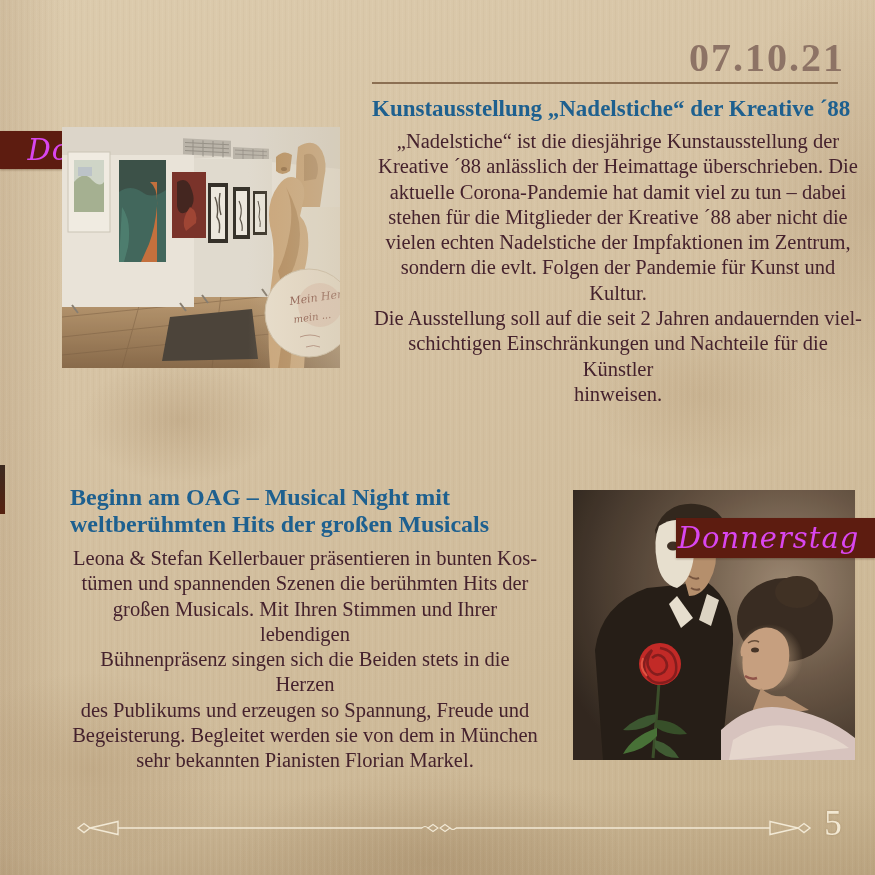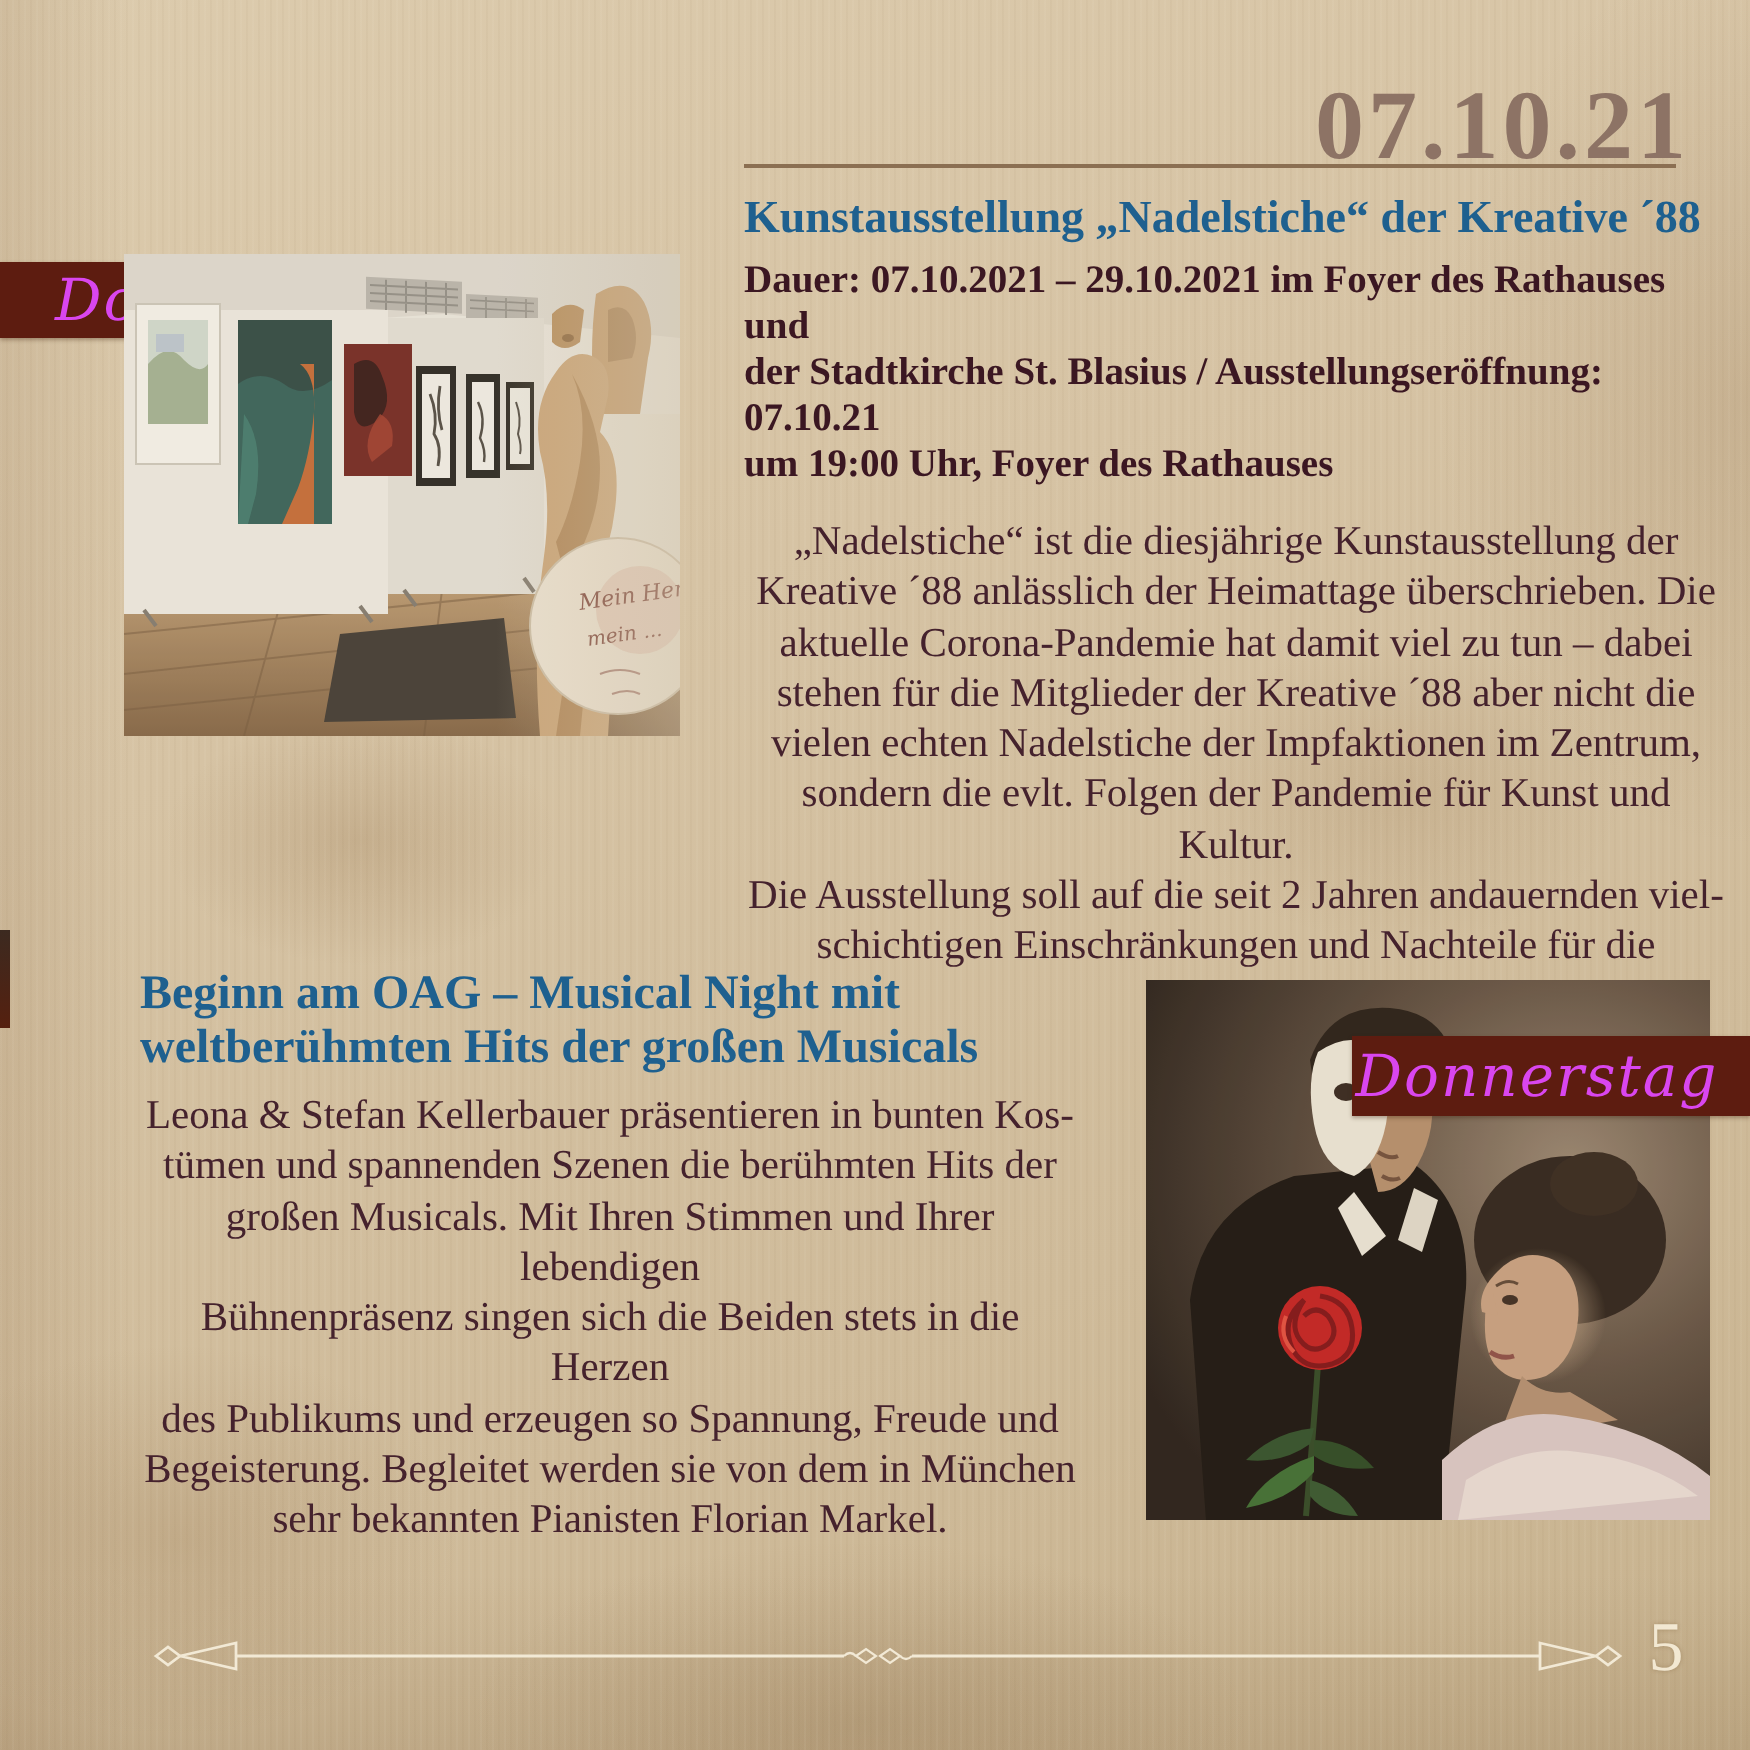--- a/index.html
+++ b/index.html
@@ -16,21 +16,21 @@
       radial-gradient(140px 90px at 180px 420px, rgba(140,105,65,.22), rgba(140,105,65,0) 70%),
       radial-gradient(200px 140px at 90px 770px, rgba(135,100,60,.20), rgba(135,100,60,0) 70%),
       radial-gradient(160px 110px at 700px 395px, rgba(145,110,70,.16), rgba(145,110,70,0) 70%),
       radial-gradient(220px 320px at 872px 200px, rgba(130,95,60,.16), rgba(130,95,60,0) 70%),
       radial-gradient(260px 120px at 430px 860px, rgba(120,88,52,.18), rgba(120,88,52,0) 75%),
       linear-gradient(to right, rgba(130,95,60,.14), rgba(130,95,60,0) 65px),
       linear-gradient(to bottom, rgba(0,0,0,0) 90%, rgba(115,85,50,.16) 100%);
   }
   .date{
     position:absolute;top:34px;right:30px;
-    font-size:49px;letter-spacing:2px;color:#8d7365;font-weight:bold;
+    font-size:40px;letter-spacing:2px;color:#8d7365;font-weight:bold;
   }
   .date-rule{position:absolute;left:372px;top:82px;width:466px;height:2px;background:#8b6f52;}
   .banner{
     position:absolute;background:#5d1c10;color:#d946ef;
     font-family:"DejaVu Serif", serif;font-style:italic;font-size:29px;
     display:flex;align-items:center;letter-spacing:1px;
     box-shadow:0 1px 2px rgba(60,30,10,.35);
     margin-top:46px;
   }
   .banner-left{left:0;top:85px;width:215px;height:38px;justify-content:flex-end;padding-right:6px;box-sizing:border-box;}
@@ -162,23 +162,20 @@
       <path d="M238 210 q10 -4 20 0 M244 220 q8 -3 14 0" stroke="#8a5248" stroke-width="1" fill="none" opacity=".7"></path>
     </g>
 
     <rect x="186" y="0" width="92" height="241" fill="url(#hazeG)" opacity=".55"></rect>
     <rect x="0" y="0" width="278" height="241" fill="#d8c6a6" opacity=".12"></rect>
   </svg>
 </div>
 
 <div class="col ev1">
   <h2 class="ev-title">Kunstausstellung „Nadelstiche“ der Kreative ´88</h2>
-  <p class="ev-details">Dauer: 07.10.2021 – 29.10.2021 im Foyer des Rathauses und
-der Stadtkirche St. Blasius / Ausstellungseröffnung: 07.10.21
-um 19:00 Uhr, Foyer des Rathauses</p>
   <p class="ev-body">„Nadelstiche“ ist die diesjährige Kunstausstellung der
 Kreative ´88 anlässlich der Heimattage überschrieben. Die
 aktuelle Corona-Pandemie hat damit viel zu tun – dabei
 stehen für die Mitglieder der Kreative ´88 aber nicht die
 vielen echten Nadelstiche der Impfaktionen im Zentrum,
 sondern die evlt. Folgen der Pandemie für Kunst und Kultur.
 Die Ausstellung soll auf die seit 2 Jahren andauernden viel-
 schichtigen Einschränkungen und Nachteile für die Künstler
 hinweisen.</p>
 </div>

